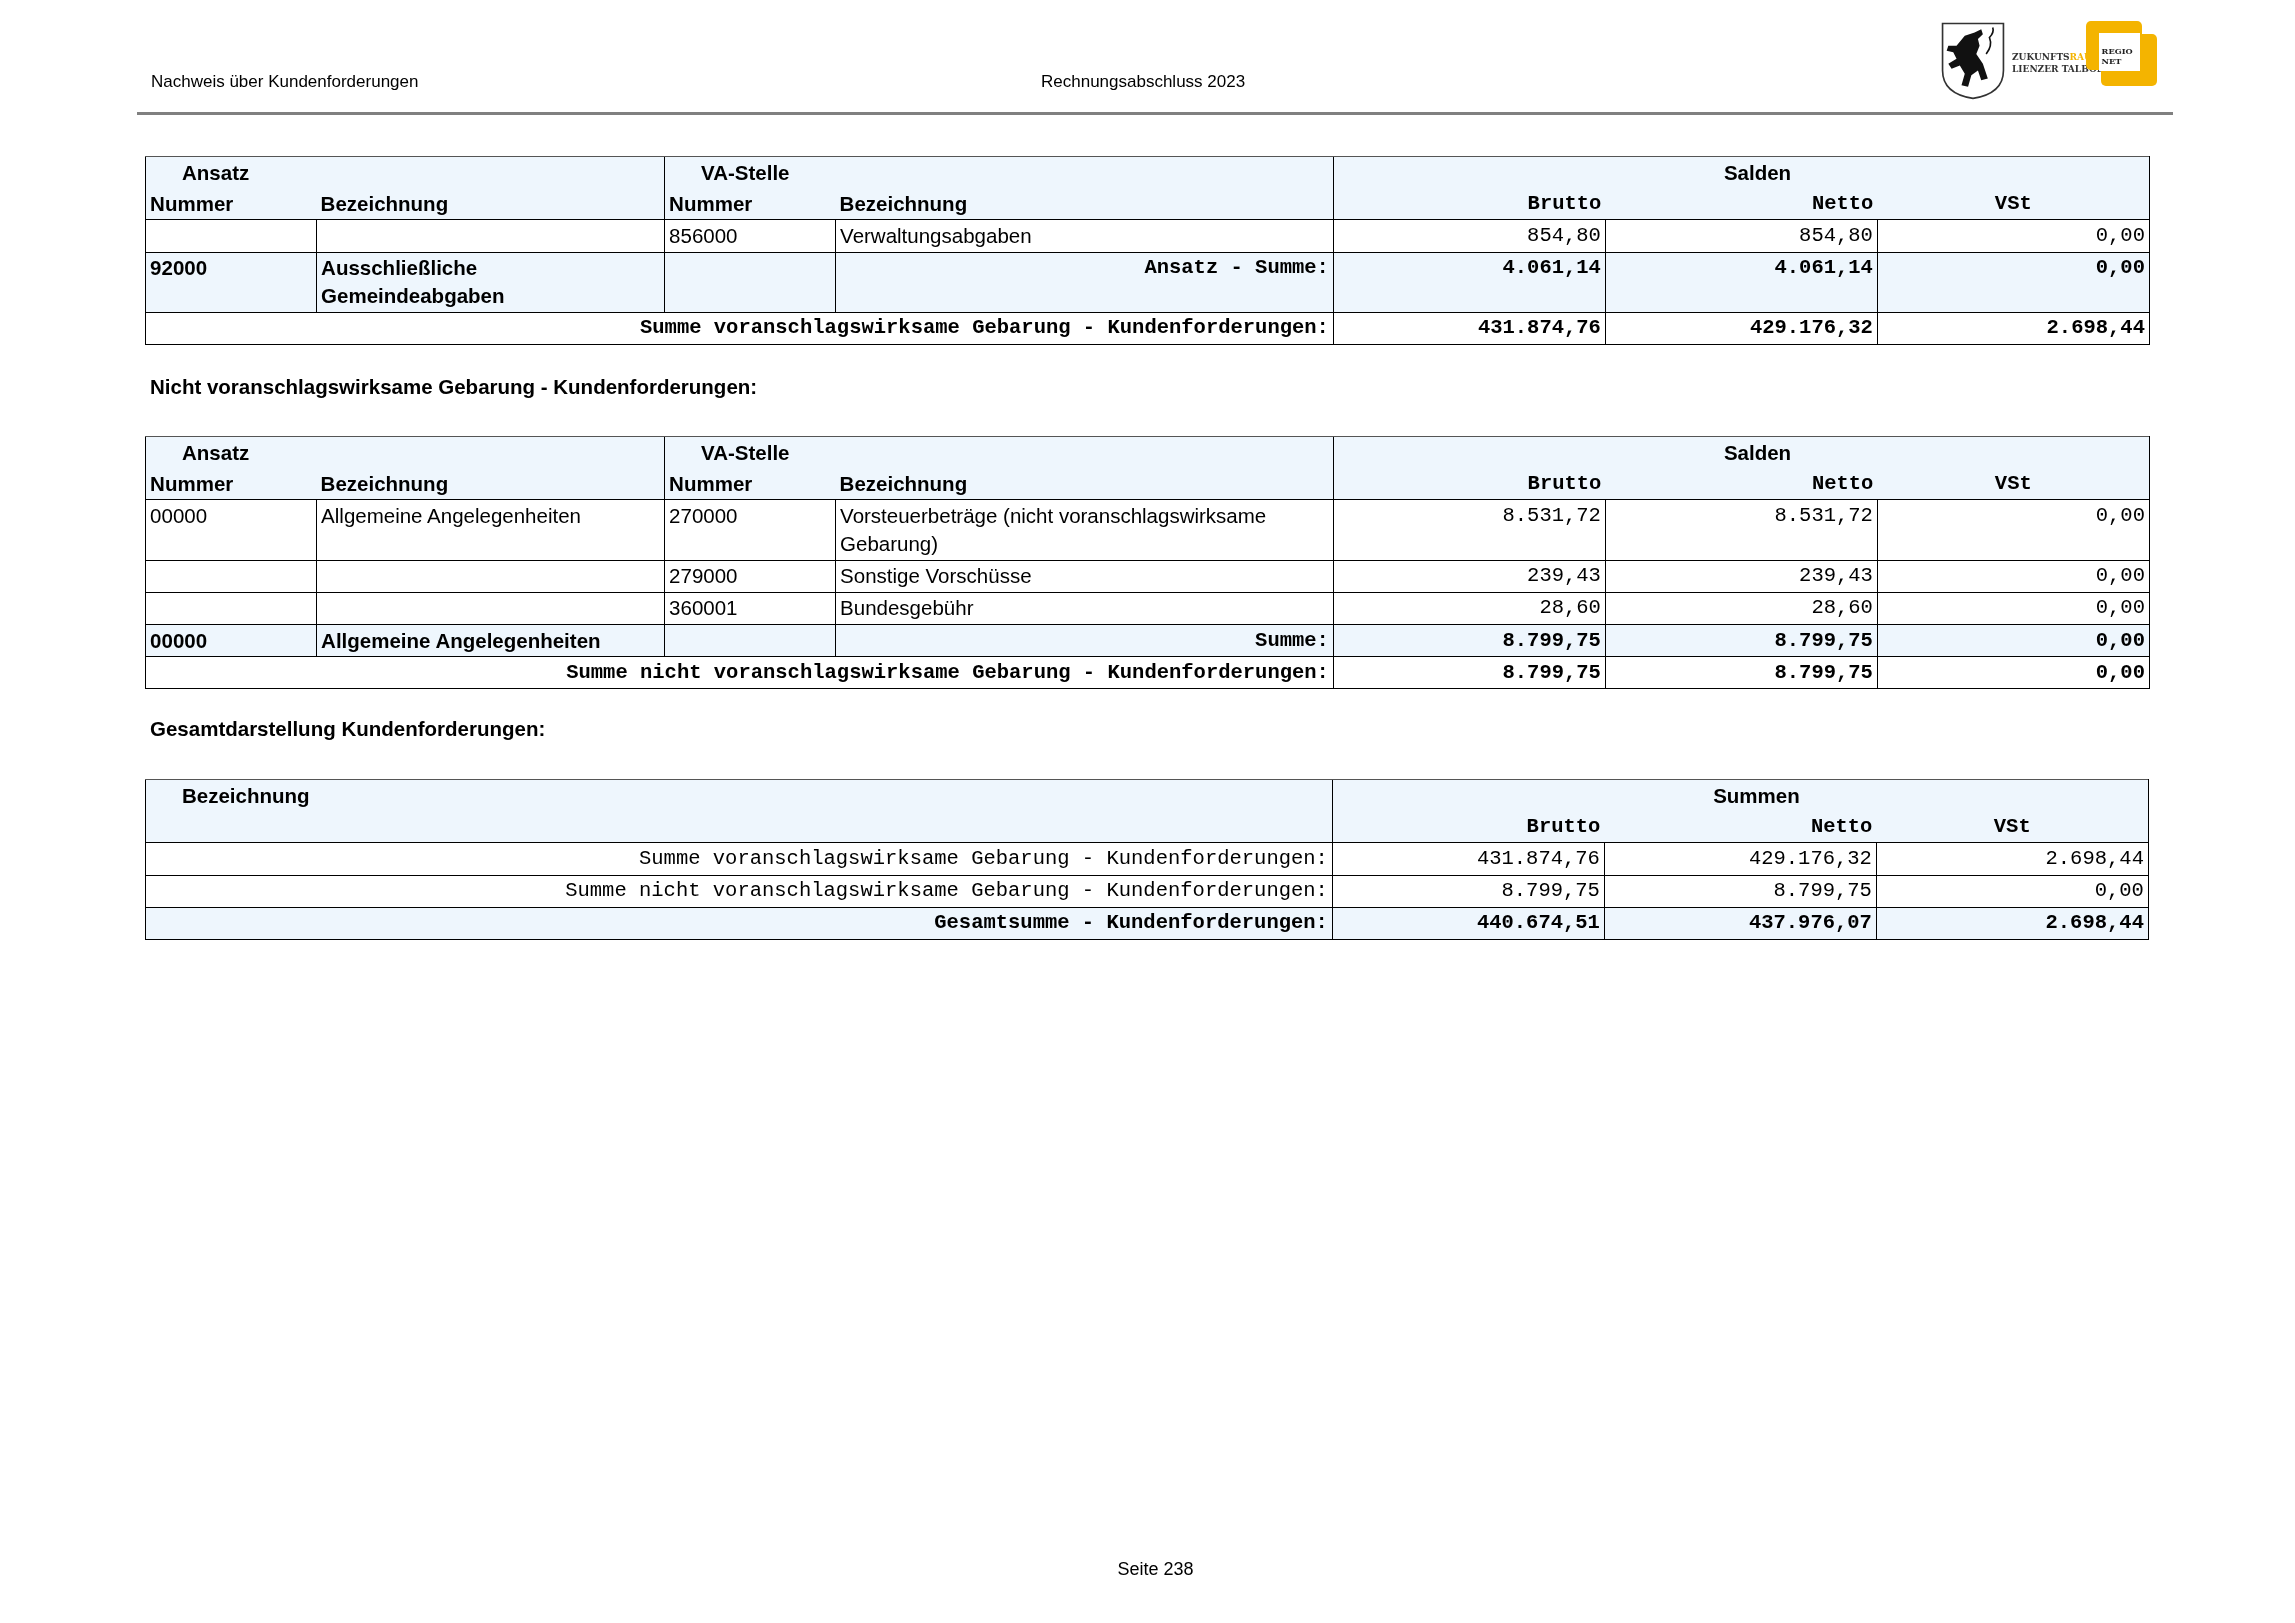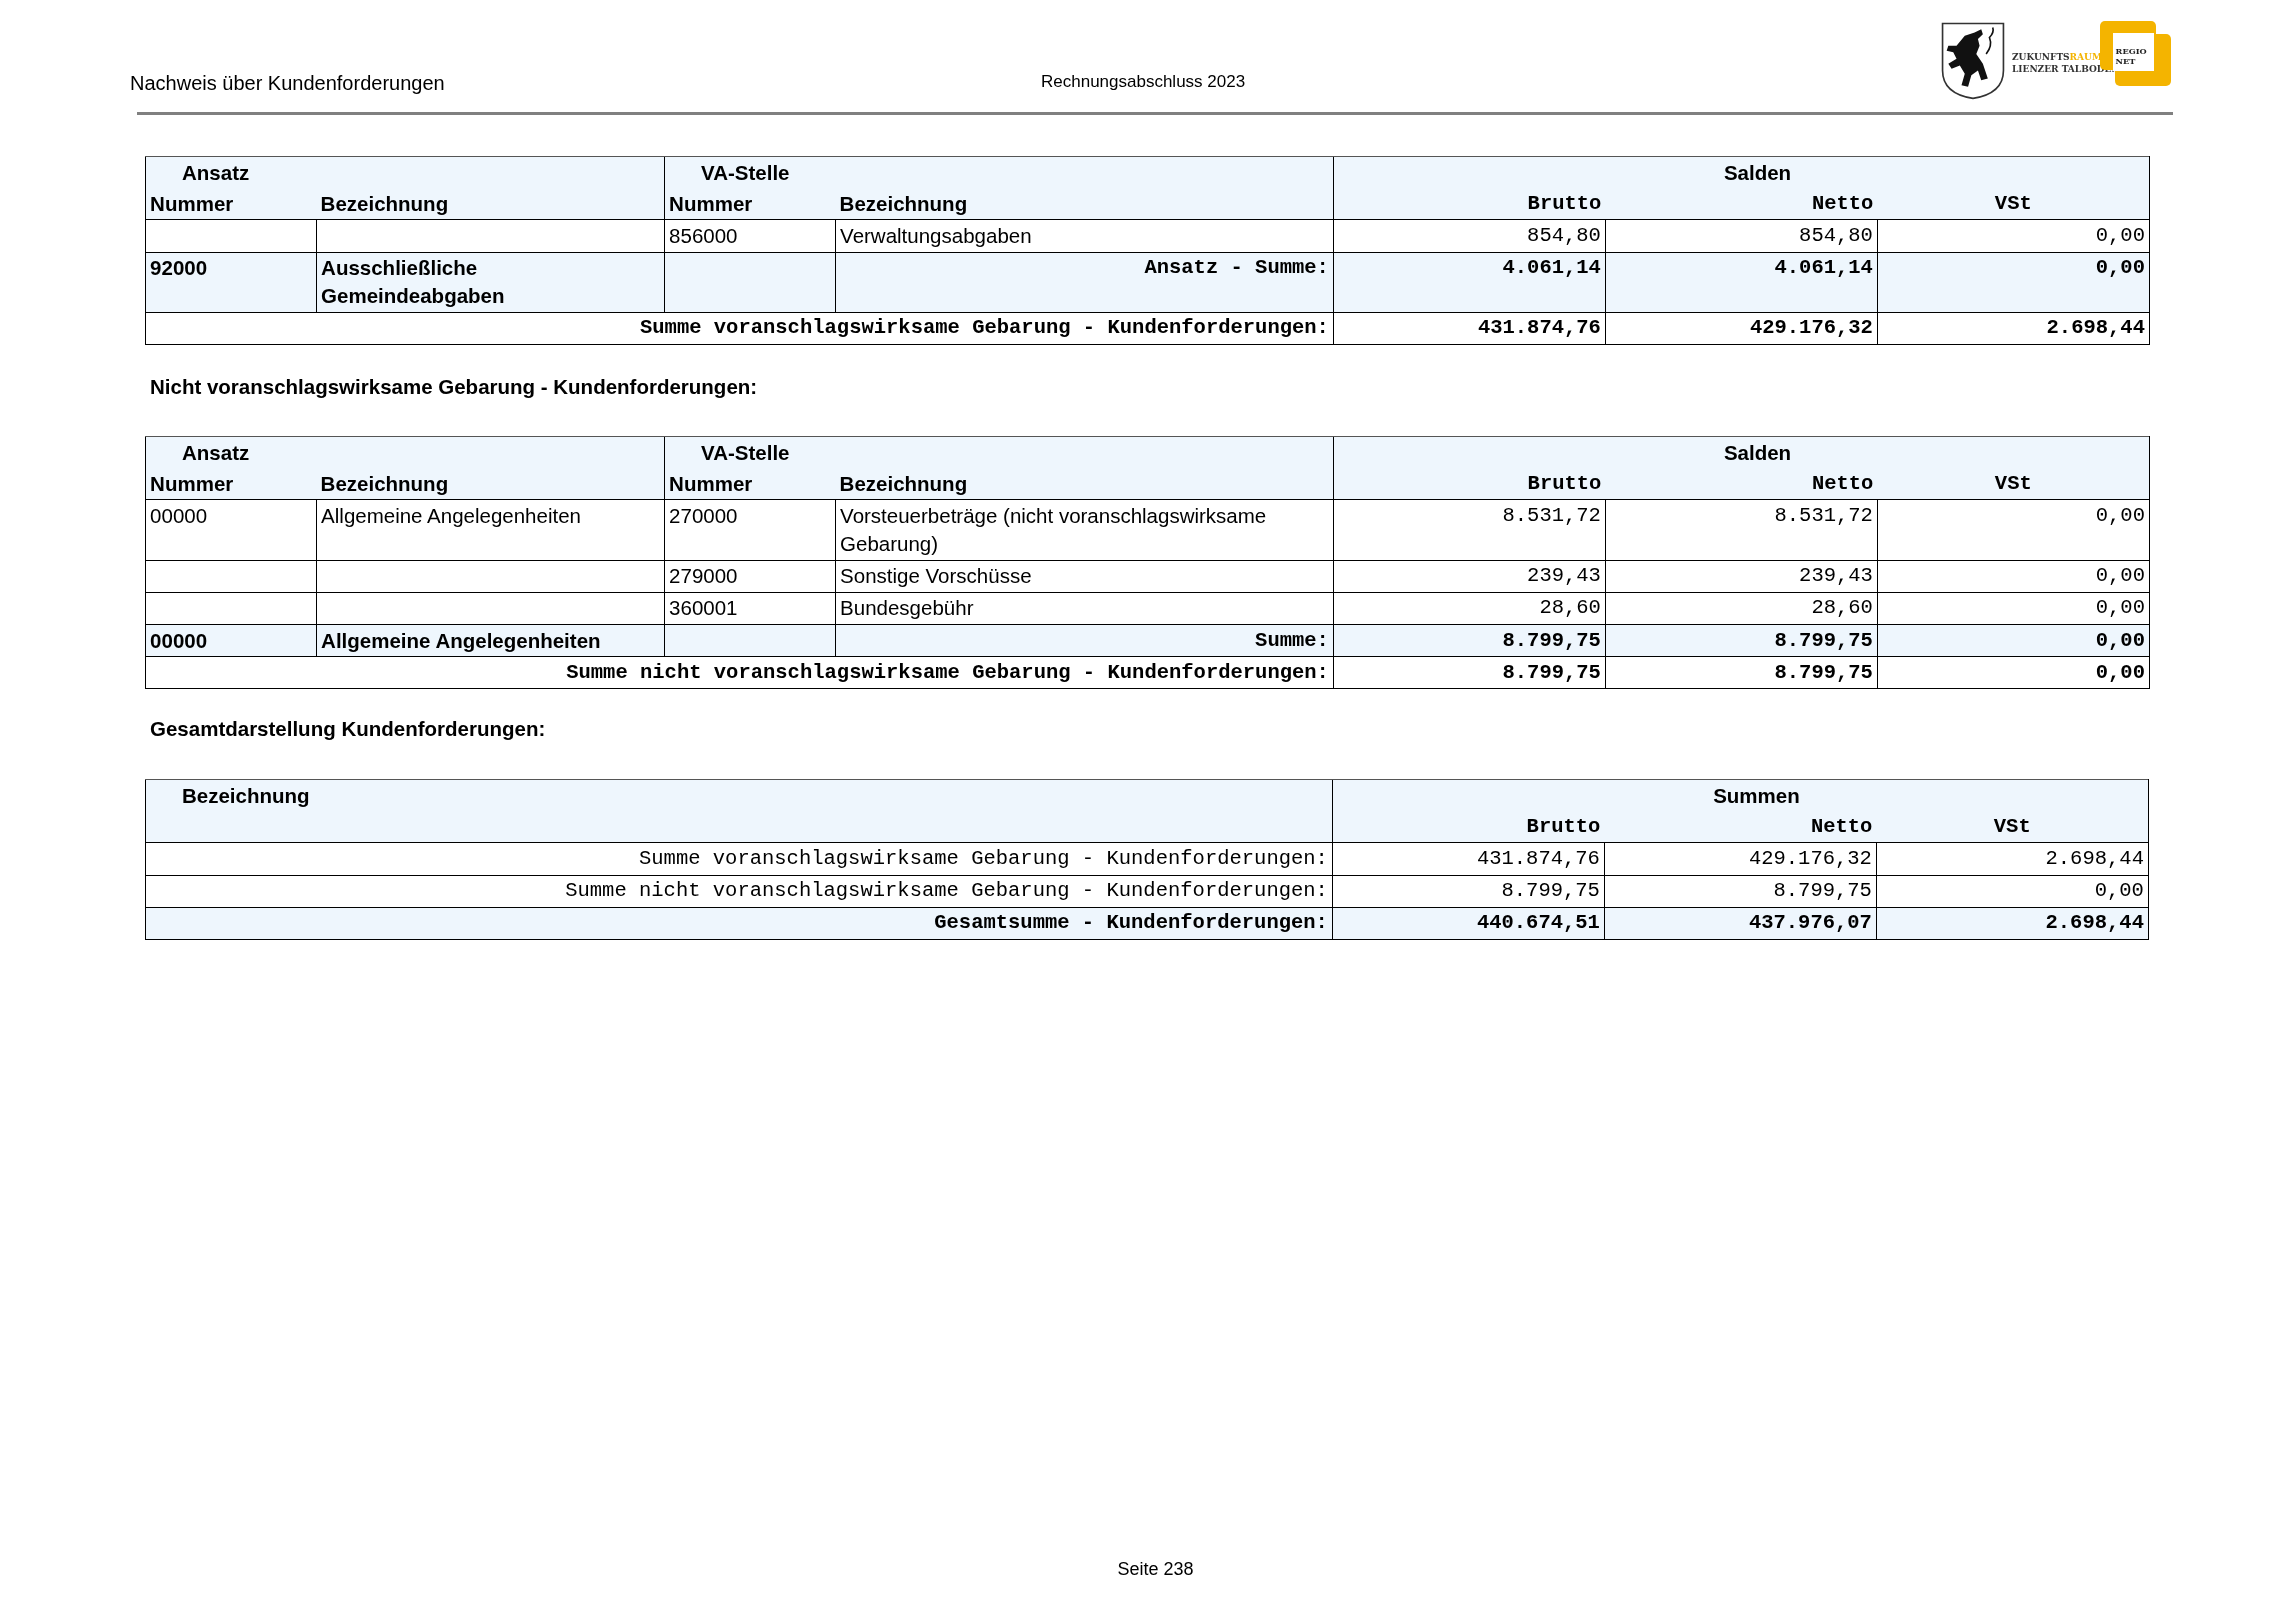--- a/index.html
+++ b/index.html
@@ -1,27 +1,27 @@
 <!DOCTYPE html>
 <html style="font-size:13px"><head>
 <meta charset="utf-8">
 <style>
   html, body { margin: 0; padding: 0; background: #ffffff; }
   body {
     width: 2295px; height: 1623px; position: relative; overflow: hidden;
     font-family: "Liberation Sans", "DejaVu Sans", sans-serif; color: #000;
   }
-  .hdr-left { position: absolute; left: 130px; top: 72px; font-size: 20px; }
+  .hdr-left { position: absolute; left: 151px; top: 72px; font-size: 17px; }
   .hdr-center { position: absolute; left: 1041px; top: 72px; font-size: 17px; }
   .hdr-rule { position: absolute; left: 137px; top: 112px; width: 2036px; height: 2.5px; background: #808080; }
   .logo-wrap { position: absolute; left: 1940px; top: 21px; width: 238px; height: 82px; }
   .crest { position: absolute; left: 0; top: 0; width: 66px; height: 79px; }
   .zr-text { position: absolute; left: 72px; top: 31px; font-family: "DejaVu Serif", serif; font-weight: bold; font-size: 9px; line-height: 11.5px; color: #333; white-space: nowrap; }
   .zr-text .accent { color: #f4b400; }
-  .regio { position: absolute; left: 160px; top: 0px; width: 71px; height: 66px; }
+  .regio { position: absolute; left: 146px; top: 0px; width: 71px; height: 66px; }
   .regio .back { position: absolute; left: 0; top: 0; width: 56px; height: 49px; background: #f4b400; border-radius: 4.9px; }
   .regio .back2 { position: absolute; left: 14.8px; top: 13px; width: 56px; height: 52px; background: #f4b400; border-radius: 4.9px; }
   .regio .inner { position: absolute; left: 13px; top: 11.5px; width: 41px; height: 38px; background: #fff; }
   .regio .txt { position: absolute; left: 15.6px; top: 26px; font-family: "DejaVu Serif", serif; font-weight: bold; font-size: 8.2px; line-height: 9.8px; color: #222; }
 
   table.fin {
     position: absolute; left: 145px; width: 2004px; border-collapse: collapse;
     font-size: 20.5px; table-layout: fixed;
   }
   table.fin td { border: 1.6px solid #000; padding: 1.6px 4.1px; vertical-align: top; line-height: 28px; }

